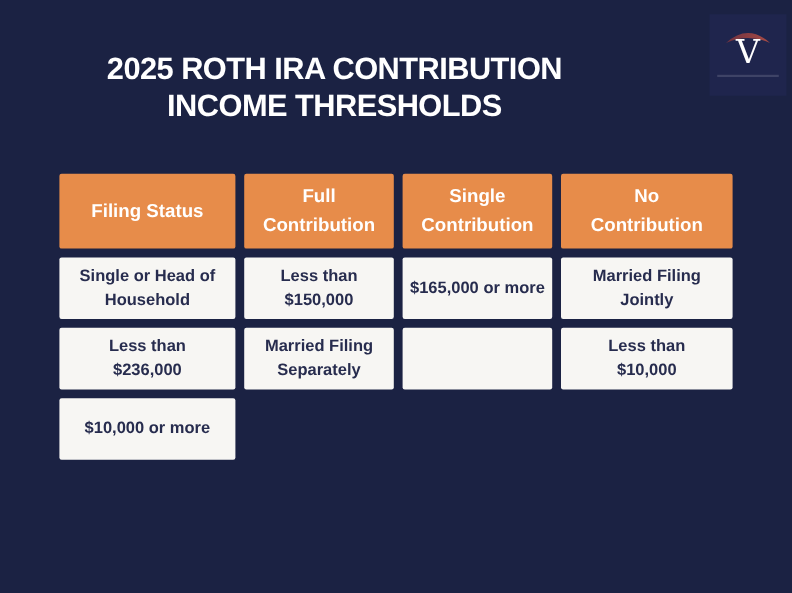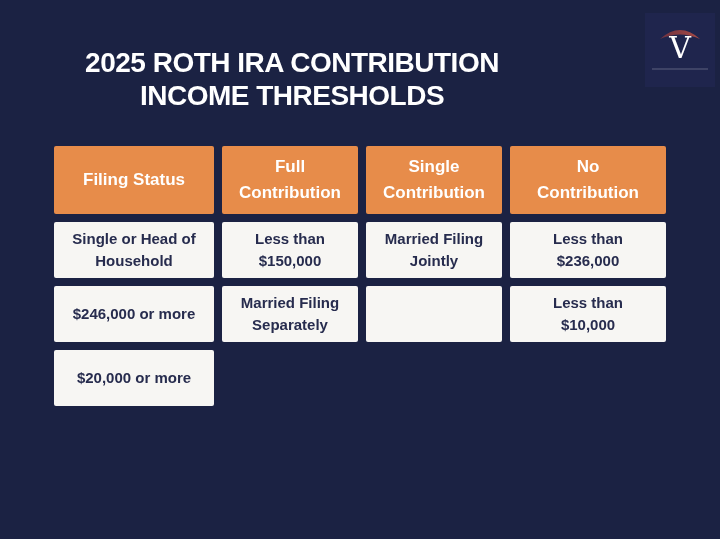--- a/index.html
+++ b/index.html
@@ -11,21 +11,21 @@
     position: relative;
   }
   .canvas {
     position: absolute;
     width: 720px; height: 539px;
     background: var(--background, #1B2243);
   }
   
   .title {
     position: absolute;
-    top: 46px; left: 0;
+    top: 46px; left: 12px;
     width: 584px;
     text-align: center;
     color: var(--title-white, #FFFFFF);
     font-weight: 700;
     font-size: 28px;
     line-height: 33px;
     letter-spacing: -0.5px;
   }
   
   .logo {
@@ -46,21 +46,21 @@
     color: #FFFFFF;
   }
   .logo-line {
     width: 56px; height: 2px;
     margin-top: 7px;
     background: rgba(255,255,255,0.14);
   }
   
   .table {
     position: absolute;
-    left: 54px; top: 146px;
+    left: 54px; top: 158px;
     display: grid;
     grid-template-columns: 160px 136px 136px 156px;
     grid-template-rows: 68px 56px 56px 56px;
     gap: 8px;
   }
   .cell {
     display: flex;
     align-items: center;
     justify-content: center;
     text-align: center;
@@ -113,28 +113,28 @@
 Contribution</div>
     <div class="cell header">Single
 Contribution</div>
     <div class="cell header">No
 Contribution</div>
 
     <div class="cell body">Single or Head of
 Household</div>
     <div class="cell body">Less than
 $150,000</div>
+    <div class="cell body">$165,000 or more</div>
 
     <div class="cell body">Married Filing
 Jointly</div>
     <div class="cell body">Less than
 $236,000</div>
-    <div class="cell body">$246,000 or more</div>
 
     <div class="cell body">Married Filing
 Separately</div>
     <div class="cell body"></div>
     <div class="cell body">Less than
 $10,000</div>
-    <div class="cell body">$20,000 or more</div>
+    <div class="cell body">$10,000 or more</div>
   </div>
 
 </div>
 
 </body></html>

